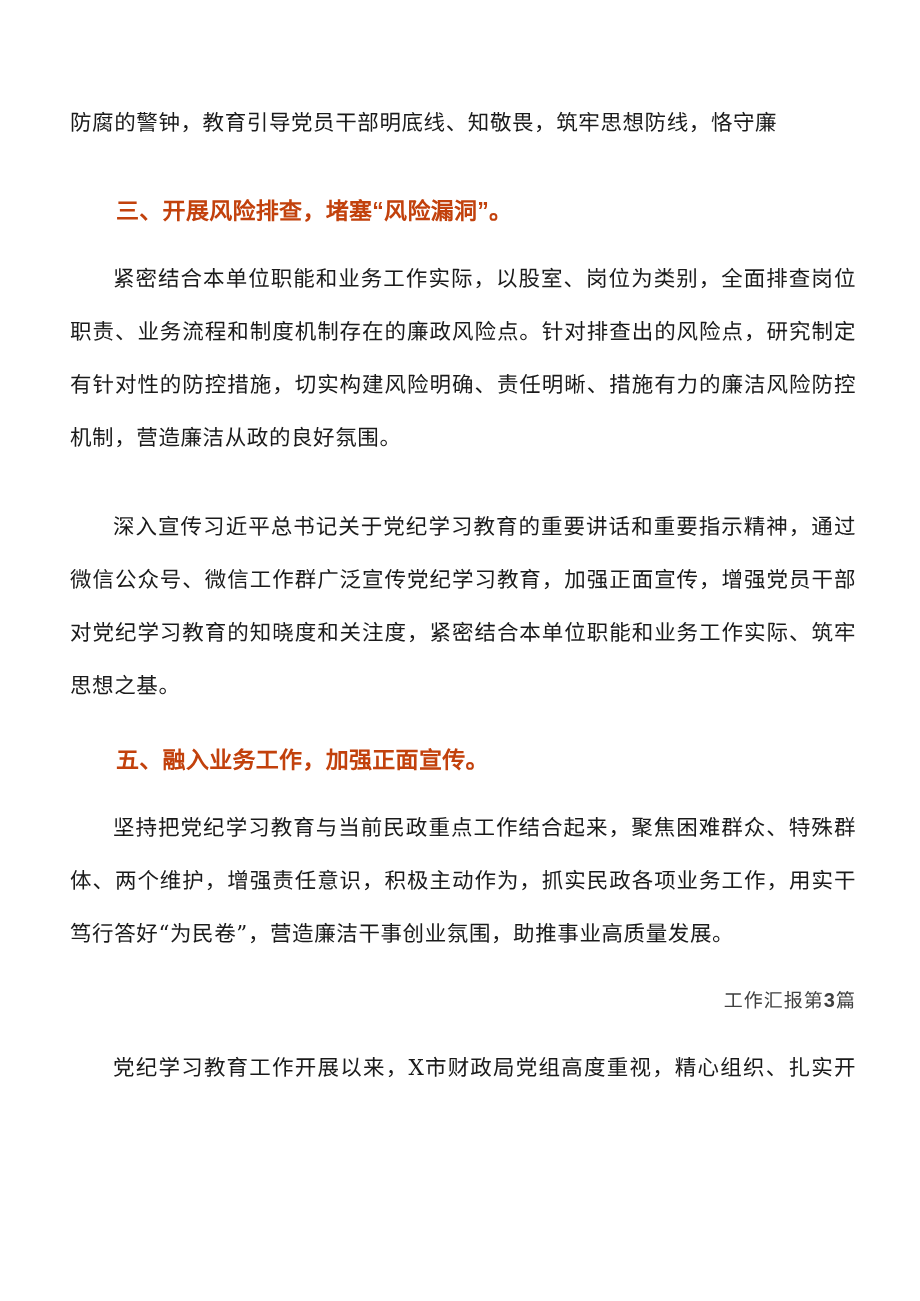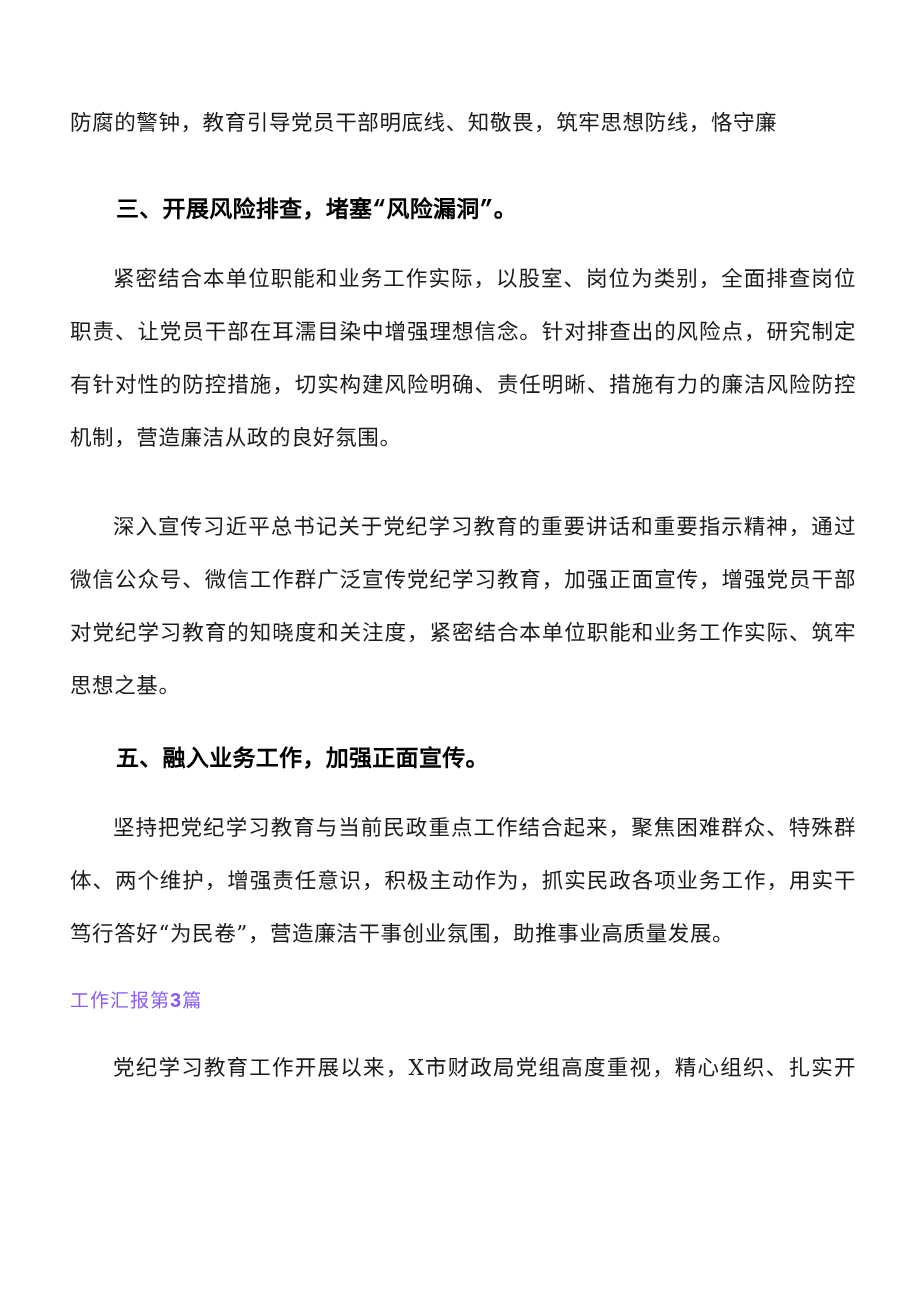--- a/index.html
+++ b/index.html
@@ -43,38 +43,38 @@
     text-indent: 2em;
   }
 
   
   .para.cont {
     text-indent: 0;
   }
 
   
   .heading {
-    font-family: Liberation Mono, monospace;
+    font-family: Liberation Sans, sans-serif;
     font-weight: bold;
     font-size: 23px;
     line-height: 53px;
-    color: #000000;
+    color: #c2410c;
     margin: 0;
     text-indent: 2em;
     letter-spacing: 0.3px;
     white-space: nowrap;
   }
 
   
   .doc-title {
     font-family: "DejaVu Serif", "Liberation Serif", serif;
     font-size: 19px;
     line-height: 53px;
-    color: #8b5cf6;
-    text-align: left;
+    color: #404040;
+    text-align: right;
     margin: 0;
     letter-spacing: 1px;
   }
   .doc-title .num {
     font-family: "Liberation Sans", "DejaVu Sans", sans-serif;
     font-weight: bold;
     font-size: 20px;
   }
 
   
@@ -91,21 +91,21 @@
 
     <div class="gap-sm"></div>
 
 
     <div class="gap-md"></div>
 
     <h2 class="heading">三、开展风险排查，堵塞“风险漏洞”。</h2>
 
     <div class="gap-sm"></div>
 
-    <p class="para indent">紧密结合本单位职能和业务工作实际，以股室、岗位为类别，全面排查岗位职责、让党员干部在耳濡目染中增强理想信念。针对排查出的风险点，研究制定有针对性的防控措施，切实构建风险明确、责任明晰、措施有力的廉洁风险防控机制，营造廉洁从政的良好氛围。</p>
+    <p class="para indent">紧密结合本单位职能和业务工作实际，以股室、岗位为类别，全面排查岗位职责、业务流程和制度机制存在的廉政风险点。针对排查出的风险点，研究制定有针对性的防控措施，切实构建风险明确、责任明晰、措施有力的廉洁风险防控机制，营造廉洁从政的良好氛围。</p>
 
     <div class="gap-md"></div>
 
 
     <div class="gap-sm"></div>
 
     <p class="para indent">深入宣传习近平总书记关于党纪学习教育的重要讲话和重要指示精神，通过微信公众号、微信工作群广泛宣传党纪学习教育，加强正面宣传，增强党员干部对党纪学习教育的知晓度和关注度，紧密结合本单位职能和业务工作实际、筑牢思想之基。</p>
 
     <div class="gap-md"></div>
 

